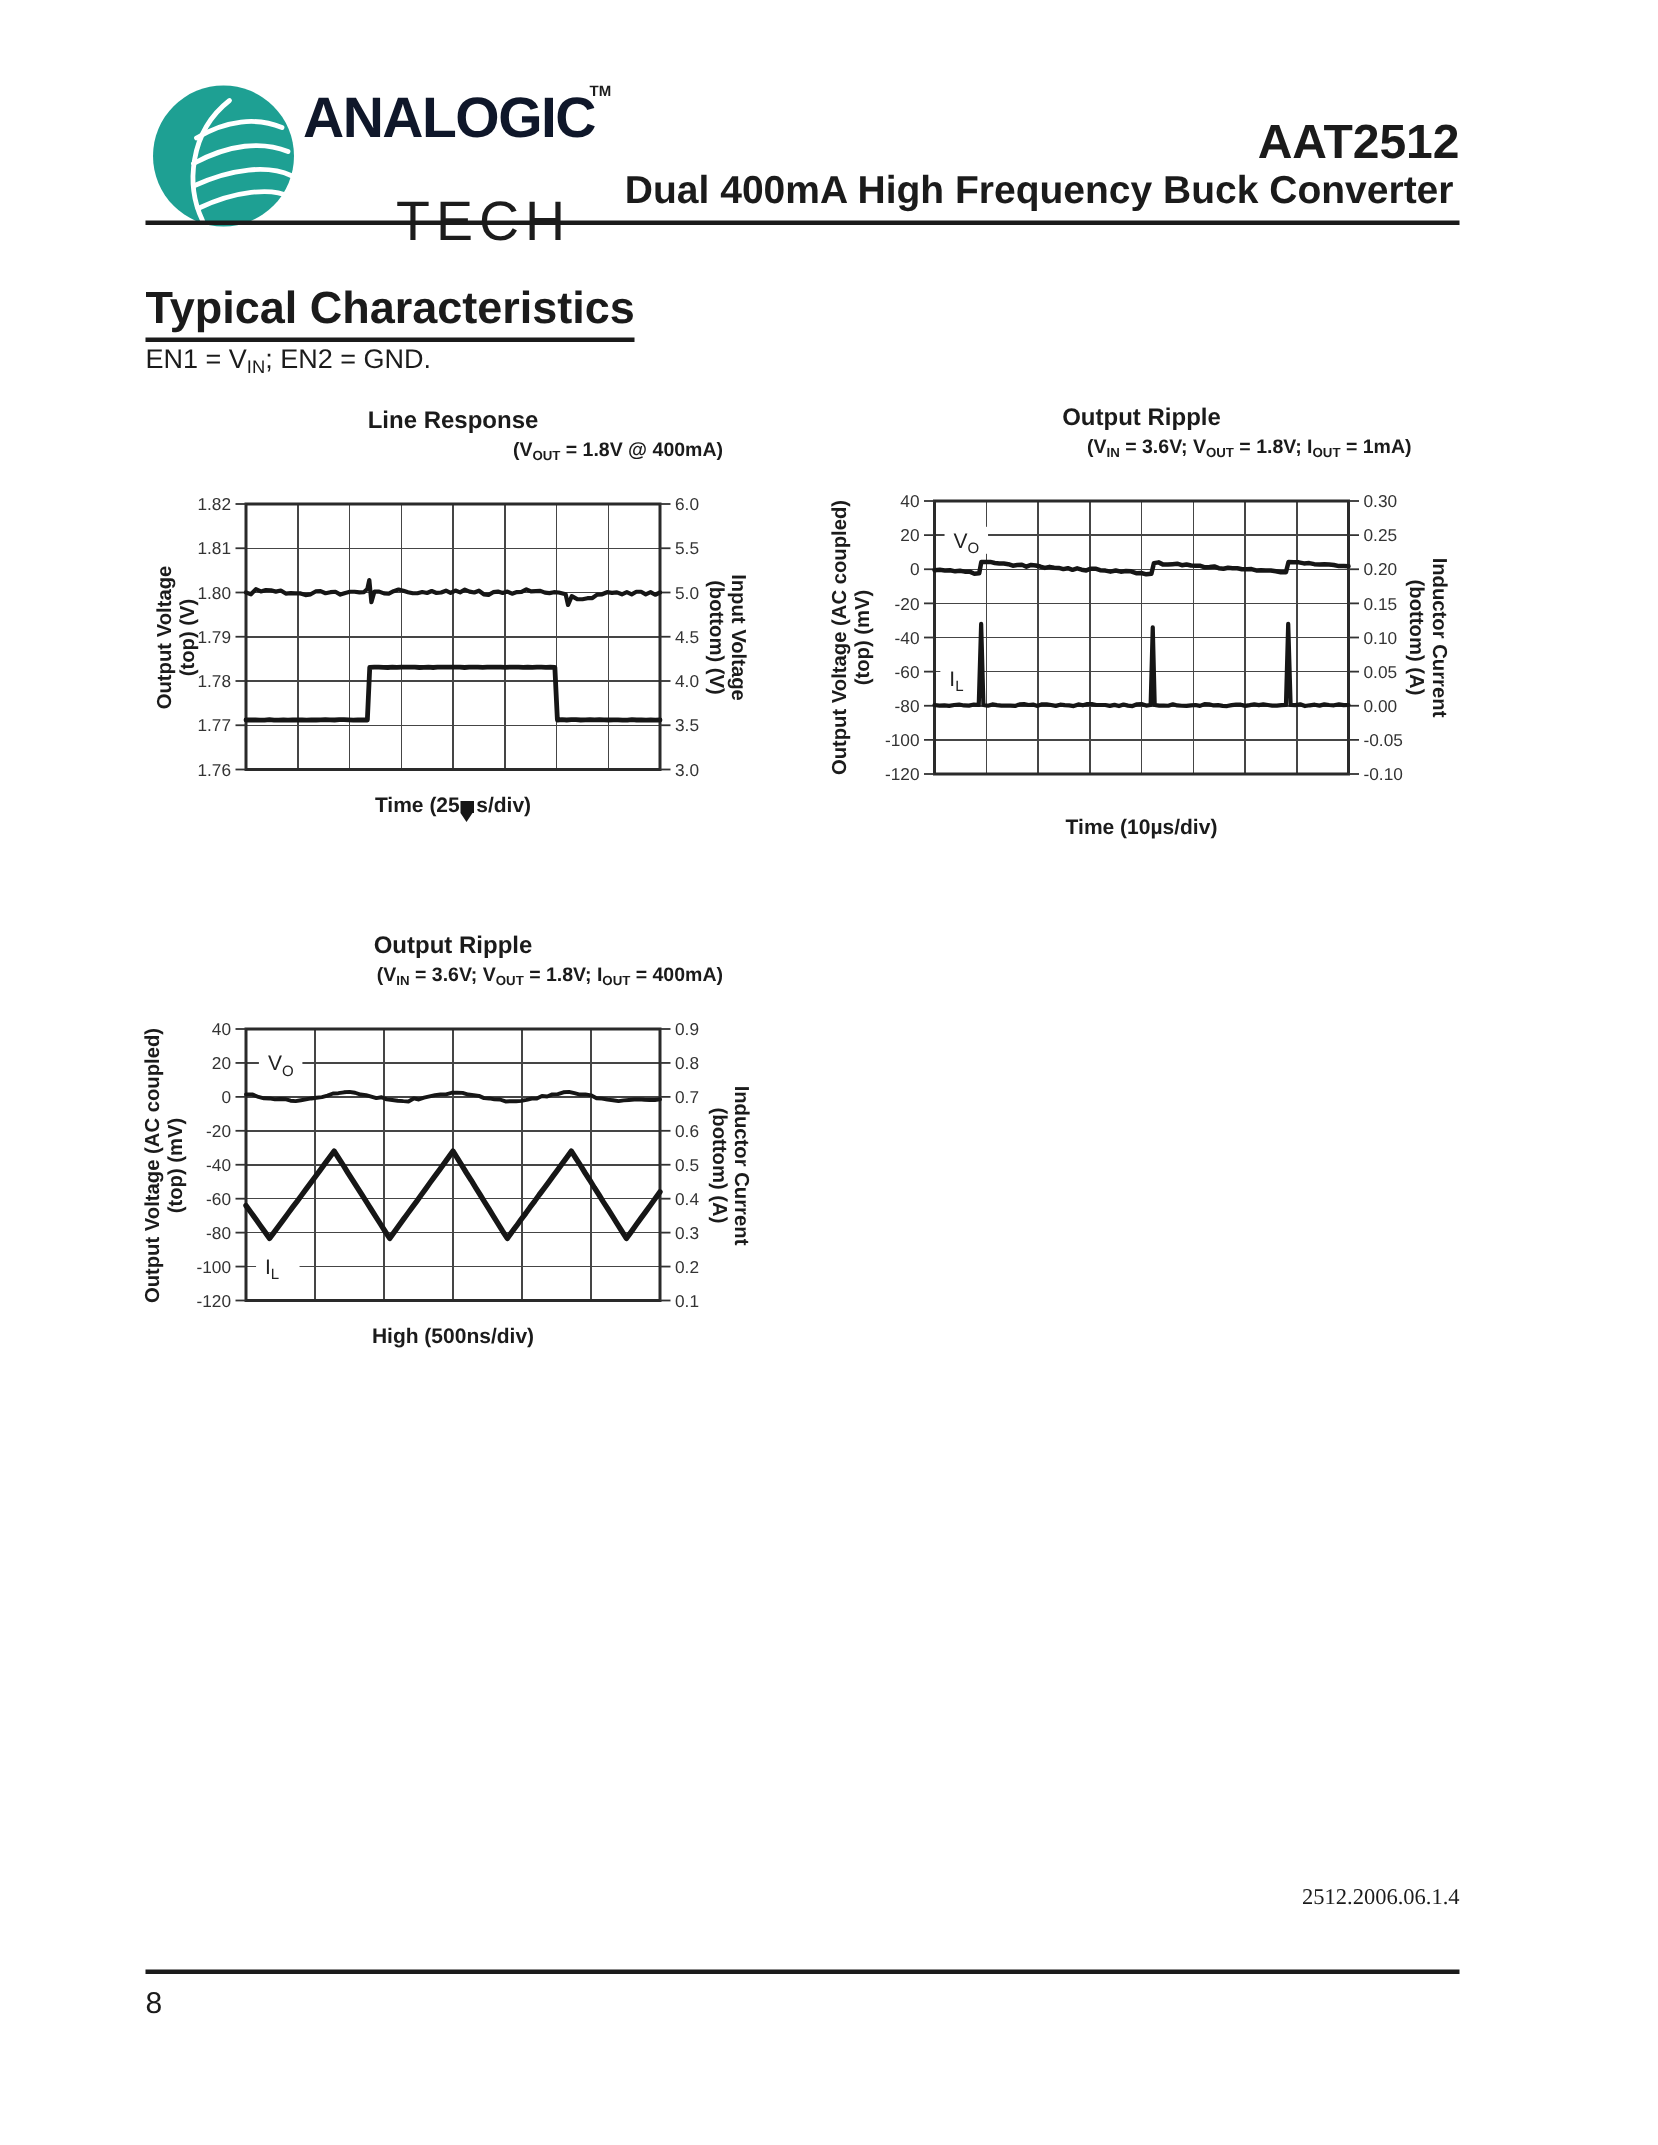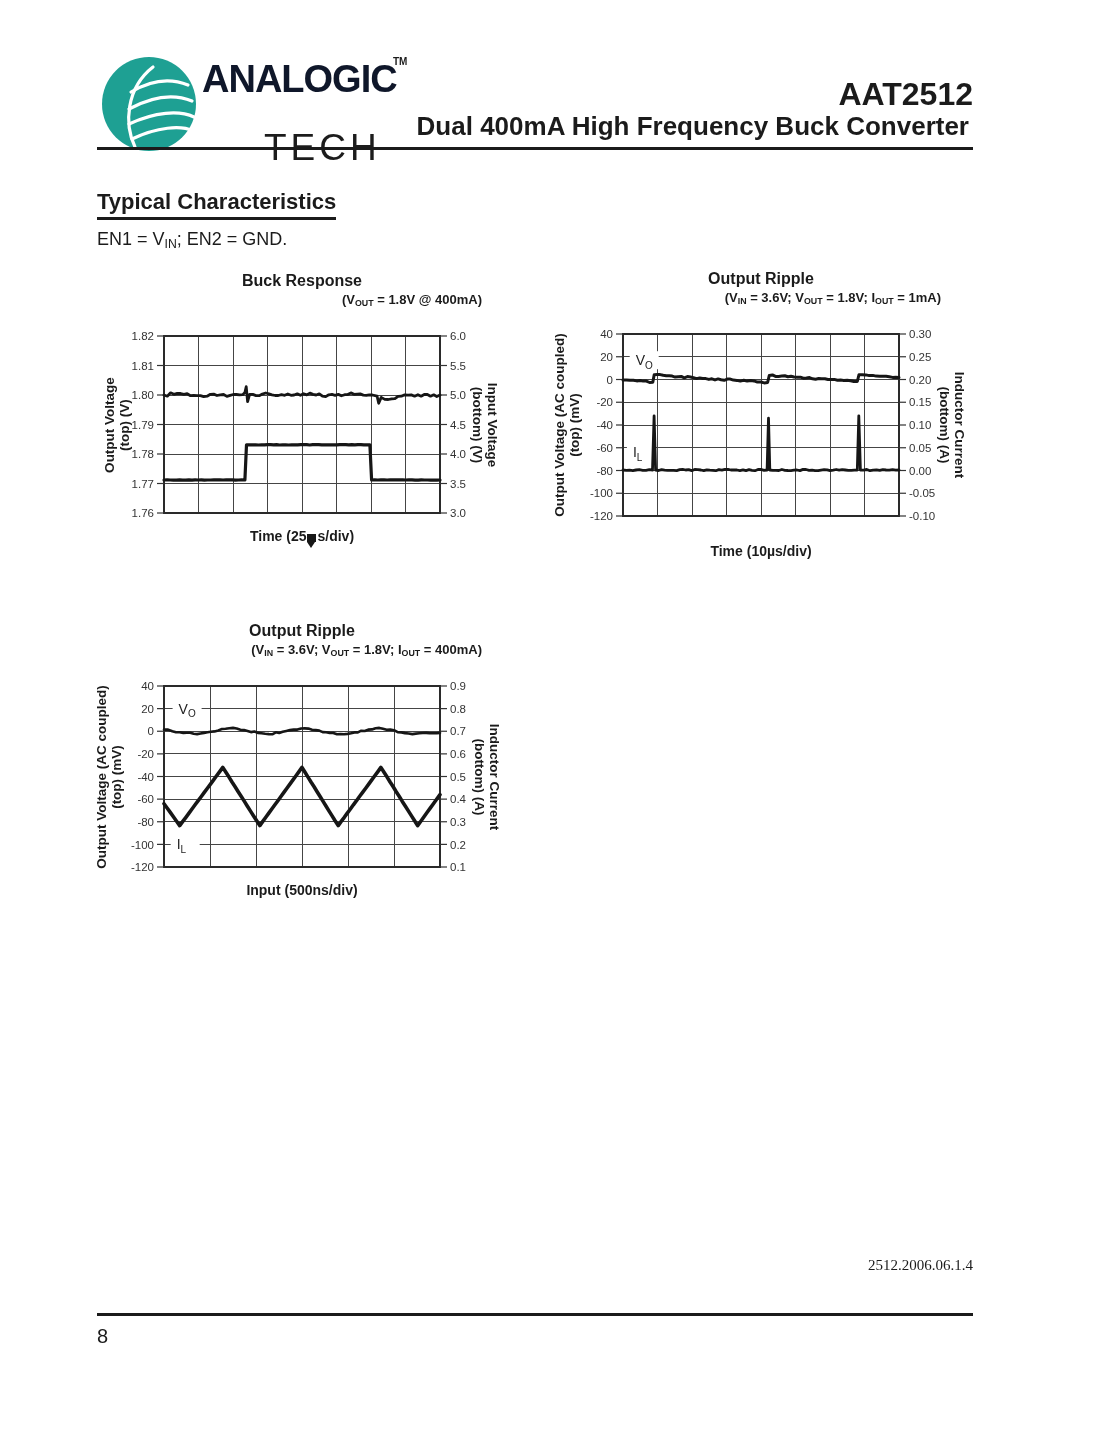--- a/index.html
+++ b/index.html
@@ -11,21 +11,21 @@
   .brand-top { position:absolute; left:202px; top:58px; font-size:38px; font-weight:700;
                letter-spacing:-1px; color:#0f172a; }
   .brand-tm  { position:absolute; left:393px; top:56px; font-size:10px; font-weight:700; color:#1c1c1c; }
   .brand-bottom { position:absolute; left:264px; top:95px; font-size:37px; font-weight:400;
                   letter-spacing:4px; color:#1c1c1c;margin-top:32px; }
   .part-number { position:absolute; right:132px; top:76px; font-size:32px; font-weight:700; }
   .doc-title   { position:absolute; right:136px; top:111px; font-size:26px; font-weight:700; }
   .header-rule { position:absolute; left:97px; right:132px; top:147px; height:3px; background:#1b1b1b; }
 
   
-  .section-title { position:absolute; left:97px; top:189px; font-size:22px; font-weight:700;
+  .section-title { position:absolute; left:97px; top:189px; font-size:30px; font-weight:700;
                    border-bottom:3px solid #1b1b1b; padding-bottom:2px; }
   .conditions { position:absolute; left:97px; top:229px; font-size:18px; }
 
   sub, .sub { font-size:0.68em; vertical-align:-0.28em; }
 
   
   .mu-artifact { display:inline-block; width:9px; height:8px; background:#161616;
                  position:relative; top:1px; margin:0 1px; }
   .mu-artifact::after { content:""; position:absolute; left:0px; top:8px; width:0; height:0;
                  border-left:4.5px solid transparent; border-right:4.5px solid transparent;
@@ -68,21 +68,21 @@
   <div class="part-number">AAT2512</div>
   <div class="doc-title">Dual 400mA High Frequency Buck Converter</div>
   <div class="header-rule"></div>
 </div>
 
 <div class="section-title">Typical Characteristics</div>
 <div class="conditions">EN1 = V<sub>IN</sub>; EN2 = GND.</div>
 
 <div id="charts">
     <div style="position: absolute; left: 0px; top: 0px;">
-      <div class="chart-title" style="left: 122px; top: 272px;">Buck Response</div>
+      <div class="chart-title" style="left: 122px; top: 272px;">Line Response</div>
       <div class="chart-subtitle" style="left: 122px; top: 292px;">(V<sub>OUT</sub> = 1.8V @ 400mA)</div>
       <div class="ylab" style="left: 117px; top: 424.5px; transform: translate(-50%, -50%) rotate(-90deg);">
         <div>Output Voltage</div>
         <div>(top) (V)</div>
       </div>
       <div class="ylab" style="left: 485px; top: 424.5px; transform: translate(-50%, -50%) rotate(90deg);">
         <div>Input Voltage</div>
         <div>(bottom) (V)</div>
       </div>
       <svg class="plot" width="276" height="177" style="left: 164px; top: 336px;">
@@ -277,21 +277,21 @@
         <text x="286" y="158.375" dy="0.36em" text-anchor="start">0.2</text>
         <text x="-10" y="181" dy="0.36em" text-anchor="end">-120</text>
         <text x="286" y="181" dy="0.36em" text-anchor="start">0.1</text>
         <rect x="8.6" y="13.6" width="29" height="18" fill="#ffffff"></rect>
         <rect x="6.7" y="149.4" width="29" height="18" fill="#ffffff"></rect>
         <polyline points="0.0,43.6 4.1,43.6 8.3,45.3 12.0,46.2 15.6,46.3 19.3,46.9 22.8,46.7 26.2,46.8 29.7,47.8 33.1,48.1 36.6,47.5 40.0,46.9 43.5,46.3 46.9,45.8 50.6,45.4 54.3,44.4 58.0,43.0 61.6,42.8 65.3,42.2 69.0,41.9 72.7,42.5 76.4,43.7 80.0,44.1 83.5,45.1 86.9,46.1 90.4,45.5 93.8,46.9 97.5,47.3 101.2,47.8 104.9,48.1 108.3,48.3 111.8,46.3 115.2,47.0 118.7,45.8 122.4,44.9 126.0,44.1 129.7,43.6 133.4,43.6 137.1,42.5 140.8,42.4 144.4,42.6 148.1,43.7 151.8,44.1 155.3,44.6 158.7,46.1 162.2,46.3 165.6,46.9 169.3,47.0 173.0,48.3 176.6,48.1 180.1,48.2 183.5,47.9 187.0,47.3 190.4,46.4 193.9,46.4 197.3,44.7 200.8,45.0 204.2,43.6 207.9,43.4 211.6,42.2 215.3,41.9 219.0,42.8 222.6,43.7 226.3,43.6 230.0,44.2 233.7,46.2 237.4,46.4 241.0,47.1 244.7,47.5 248.4,48.1 251.8,47.6 255.3,47.3 258.8,47.0 262.2,46.9 265.6,47.2 269.1,47.3 272.6,47.3 276.0,46.9" fill="none" stroke="#161616" stroke-width="2.6" stroke-linejoin="round" stroke-linecap="round"></polyline>
         <polyline points="0.0,117.7 3.1,122.0 6.3,126.4 9.4,130.8 12.6,135.2 15.7,139.6 18.8,135.4 21.9,131.3 25.0,127.1 28.0,123.0 31.1,118.8 34.2,114.7 37.3,110.5 40.3,106.4 43.4,102.2 46.5,98.1 49.6,93.9 52.6,89.8 55.7,85.6 58.8,81.4 61.9,86.3 65.0,91.1 68.0,96.0 71.1,100.8 74.2,105.7 77.3,110.5 80.4,115.4 83.4,120.2 86.5,125.1 89.6,129.9 92.7,134.8 95.8,139.6 98.8,135.4 101.8,131.3 104.8,127.1 107.8,123.0 110.9,118.8 113.9,114.7 116.9,110.5 119.9,106.4 122.9,102.2 125.9,98.1 129.0,93.9 132.0,89.8 135.0,85.6 138.0,81.4 141.0,86.3 144.0,91.1 147.0,96.0 150.1,100.8 153.1,105.7 156.1,110.5 159.1,115.4 162.1,120.2 165.1,125.1 168.1,129.9 171.1,134.8 174.2,139.6 177.2,135.4 180.3,131.3 183.3,127.1 186.4,123.0 189.4,118.8 192.5,114.7 195.5,110.5 198.6,106.4 201.7,102.2 204.7,98.1 207.8,93.9 210.8,89.8 213.9,85.6 216.9,81.4 220.0,86.3 223.1,91.1 226.1,96.0 229.2,100.8 232.2,105.7 235.3,110.5 238.3,115.4 241.4,120.2 244.5,125.1 247.5,129.9 250.6,134.8 253.6,139.6 256.8,135.2 260.0,130.7 263.2,126.3 266.4,121.9 269.6,117.5 272.8,113.0 276.0,108.6" fill="none" stroke="#161616" stroke-width="3.6" stroke-linejoin="round" stroke-linecap="round"></polyline>
         <text x="14.6" y="27.6" class="annot">V<tspan dy="3.5" class="annot-sub">O</tspan></text>
         <text x="12.7" y="163.4" class="annot">I<tspan dy="3.5" class="annot-sub">L</tspan></text>
       </svg>
-      <div class="x-label" style="left: 122px; top: 882px;">Input (500ns/div)</div>
+      <div class="x-label" style="left: 122px; top: 882px;">High (500ns/div)</div>
     </div>
   </div>
 
 <div>
   <div class="footer-rule"></div>
   <div class="page-number">8</div>
   <div class="doc-code">2512.2006.06.1.4</div>
 </div>
 
 </body></html>

